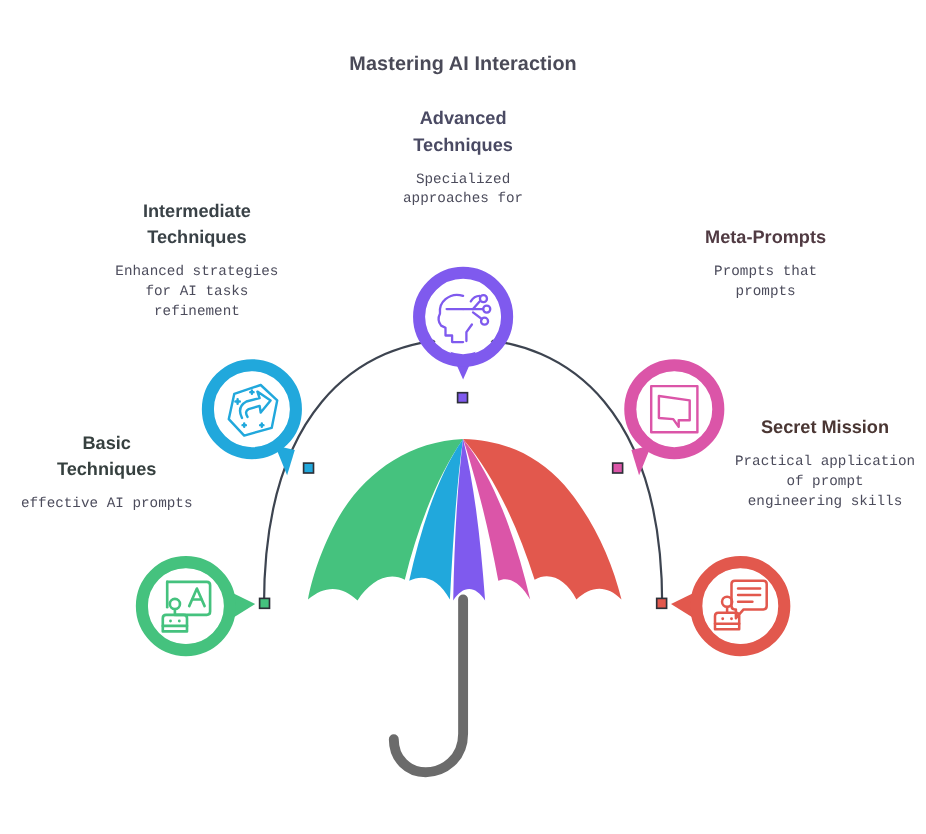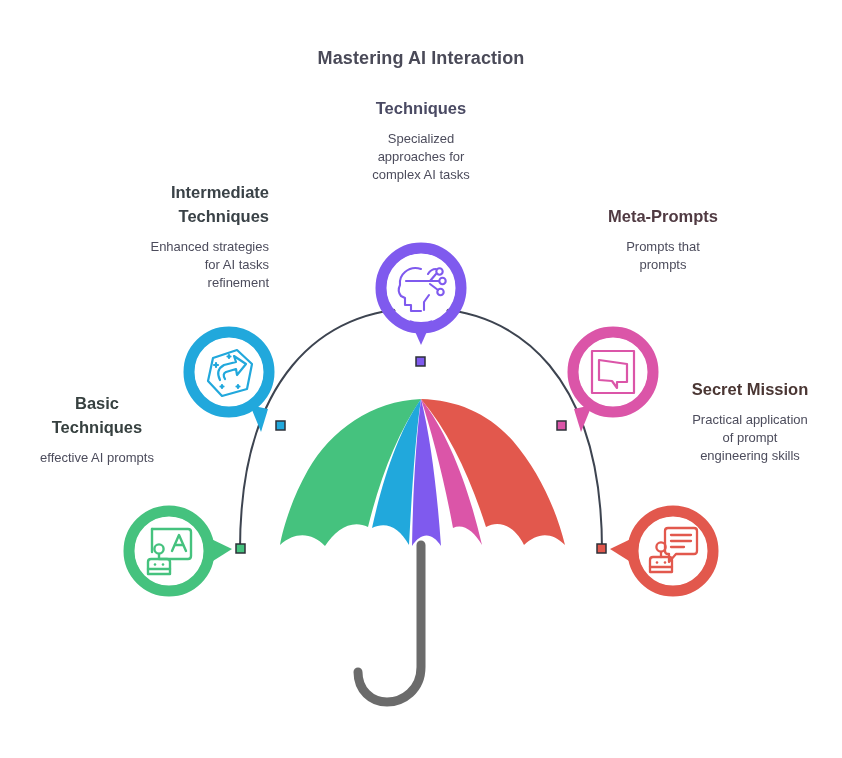--- a/index.html
+++ b/index.html
@@ -41,50 +41,51 @@
     font-weight: bold;
     line-height: 1.45;
     margin: 0;
   }
   .node-desc {
     font-size: 13px;
     line-height: 1.4;
     margin: 9px 0 0 0;
     color: #4c4c5c;
     font-weight: normal;
+    font-family: Liberation Mono, monospace;
   }
 
   
   #txt-advanced     { left: 331px; top:  97px; width: 180px; color: #4a4a63; }
-  #txt-intermediate { left:  89px; top: 181px; width: 180px; color: #3a4247; text-align: right; }
-  #txt-meta         { left: 569px; top: 205px; width: 188px; color: #503a42; }
+  #txt-intermediate { left:  89px; top: 181px; width: 180px; color: #3a4247; }
+  #txt-meta         { left: 602px; top: 205px; width: 188px; color: #503a42; }
   #txt-basic        { left:   7px; top: 392px; width: 180px; color: #36403f; }
   #txt-secret       { left: 655px; top: 378px; width: 190px; color: #4a3633; }
 
   .svg-layer {
     position: absolute;
     left: 0;
     top: 0;
   }
 </style>
 </head>
 <body>
 
 <div id="infographic">
 
   <div class="main-title">Mastering AI Interaction</div>
 
   <div class="node-text" id="txt-advanced">
     <div class="node-heading">
+      <div>Advanced</div>
       <div>Techniques</div>
     </div>
     <div class="node-desc">
       <div>Specialized</div>
       <div>approaches for</div>
-      <div>complex AI tasks</div>
     </div>
   </div>
 
   <div class="node-text" id="txt-intermediate">
     <div class="node-heading">
       <div>Intermediate</div>
       <div>Techniques</div>
     </div>
     <div class="node-desc">
       <div>Enhanced strategies</div>

